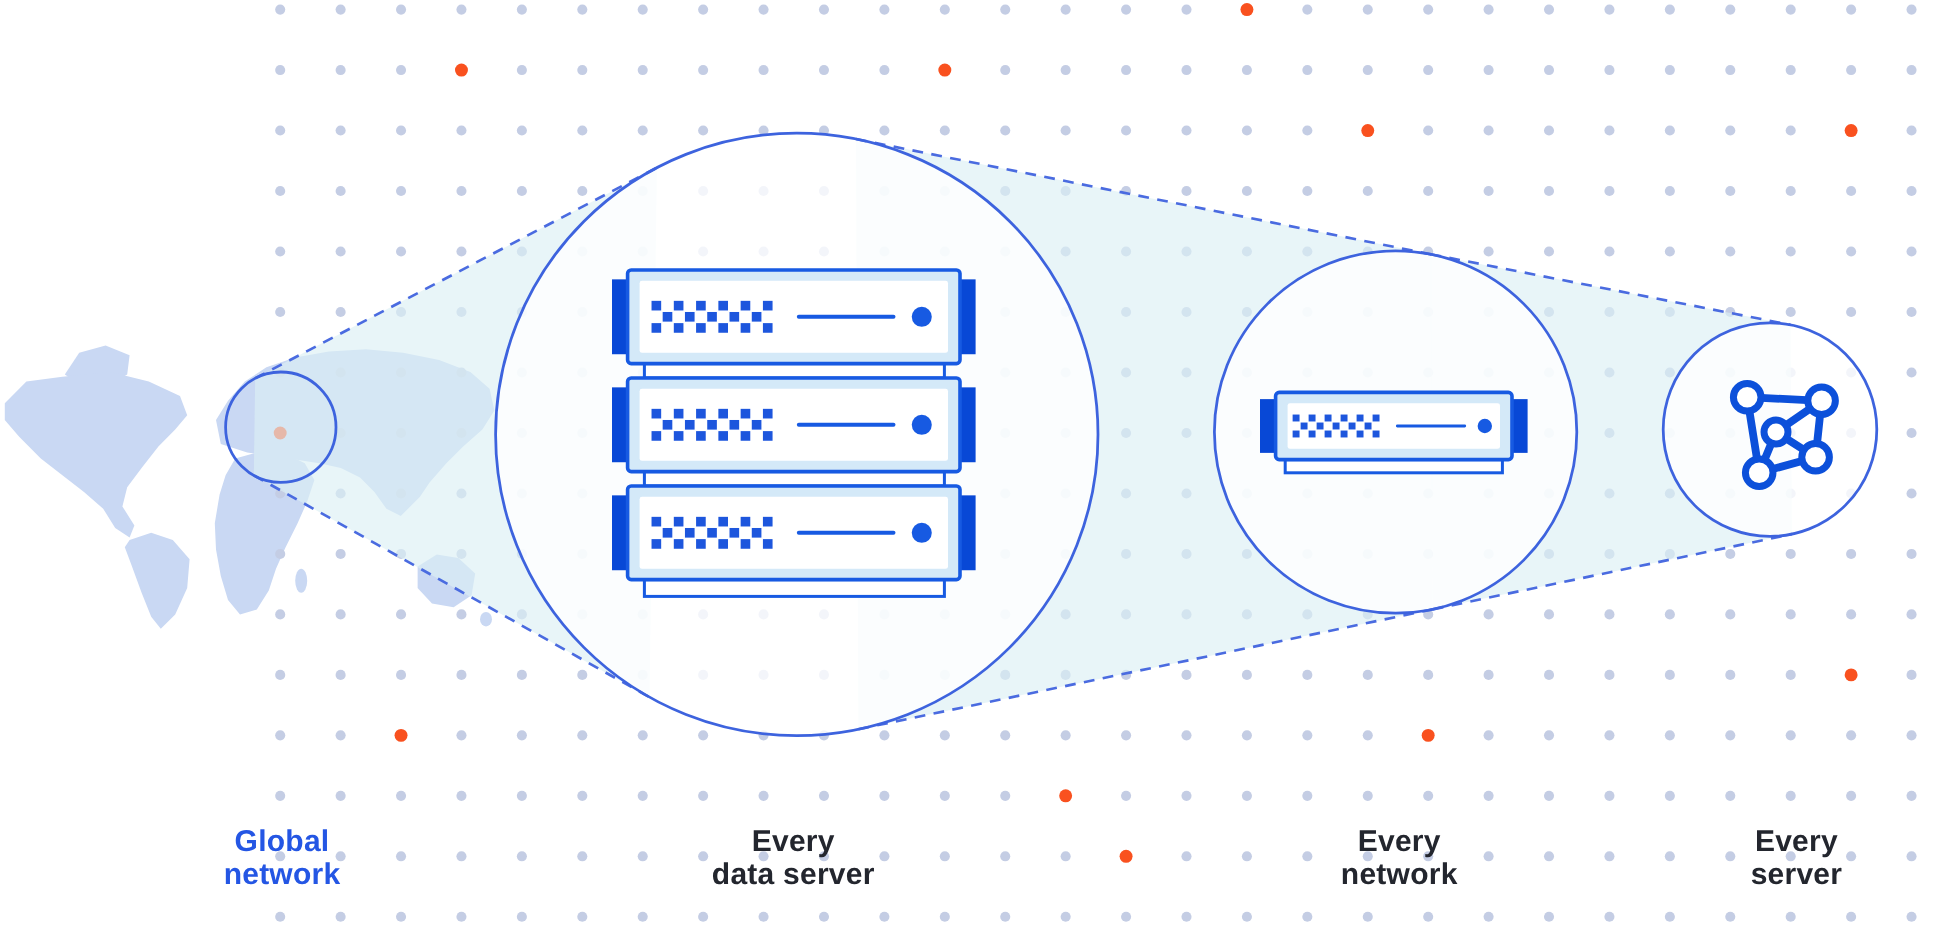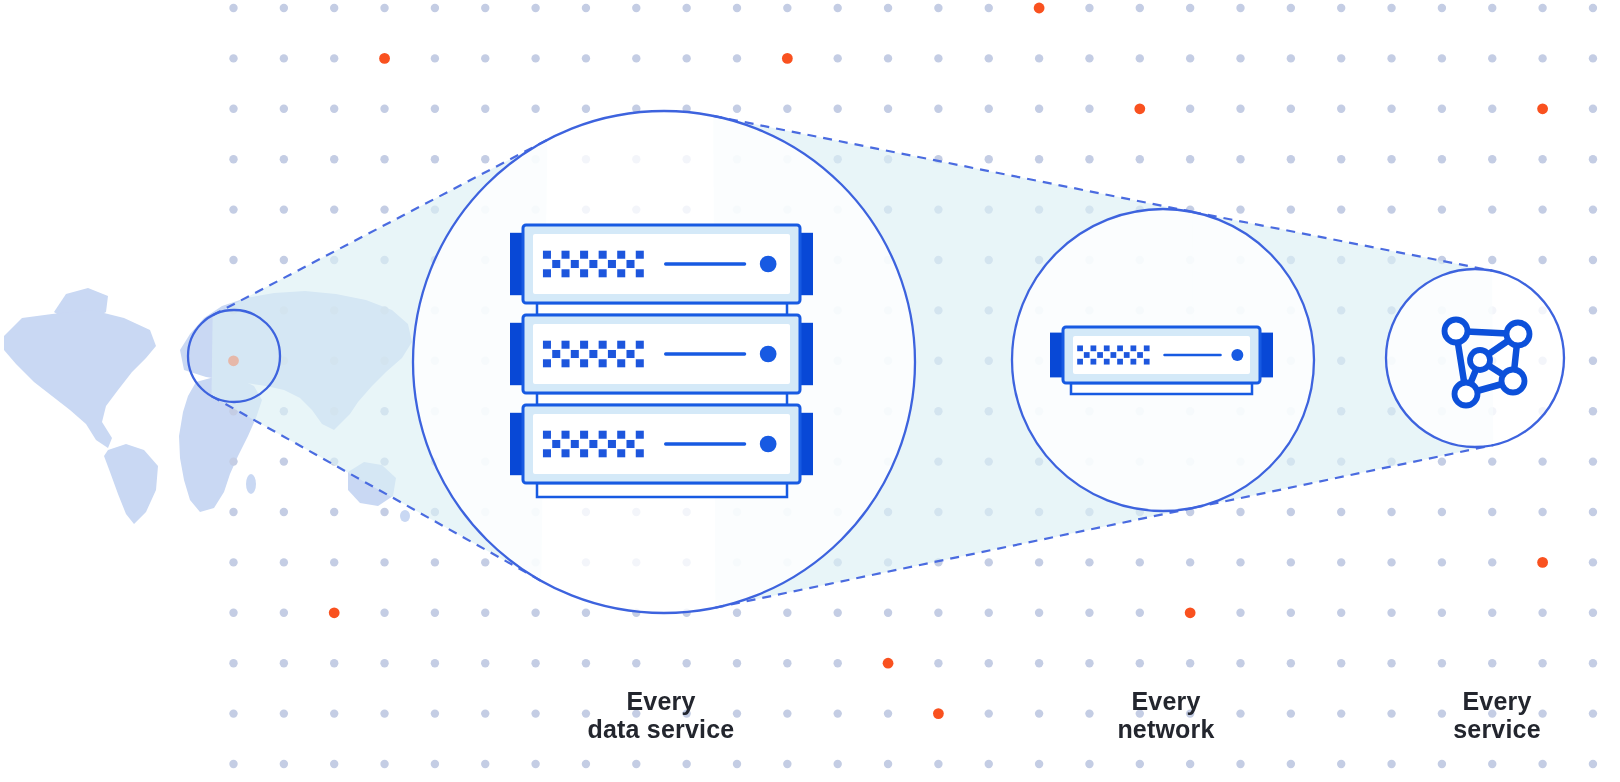--- a/index.html
+++ b/index.html
@@ -617,25 +617,29 @@
         <line x1="1480" y1="360" x2="1466" y2="394" stroke="#0c50da" stroke-width="6.5" stroke-linecap="round"></line>
         <line x1="1480" y1="360" x2="1513" y2="381" stroke="#0c50da" stroke-width="6.5" stroke-linecap="round"></line>
         <circle cx="1456" cy="331" r="11.5" fill="#ffffff" stroke="#0c50da" stroke-width="5.8"></circle>
         <circle cx="1518" cy="334" r="11.5" fill="#ffffff" stroke="#0c50da" stroke-width="5.8"></circle>
         <circle cx="1513" cy="381" r="11.5" fill="#ffffff" stroke="#0c50da" stroke-width="5.8"></circle>
         <circle cx="1466" cy="394" r="11.5" fill="#ffffff" stroke="#0c50da" stroke-width="5.8"></circle>
         <circle cx="1480" cy="360" r="10" fill="#ffffff" stroke="#0c50da" stroke-width="5.8"></circle>
       </g>
     </svg>
 
+  <div class="label" style="left: 235px; color: rgb(36, 86, 228);">
+    <span>Global</span>
+    <span>network</span>
+  </div>
   <div class="label" style="left: 661px; color: rgb(35, 38, 46);">
     <span>Every</span>
-    <span>data service</span>
+    <span>data server</span>
   </div>
   <div class="label" style="left: 1166px; color: rgb(35, 38, 46);">
     <span>Every</span>
     <span>network</span>
   </div>
   <div class="label" style="left: 1497px; color: rgb(35, 38, 46);">
     <span>Every</span>
-    <span>service</span>
+    <span>server</span>
   </div>
 </div>
 
 </body></html>

